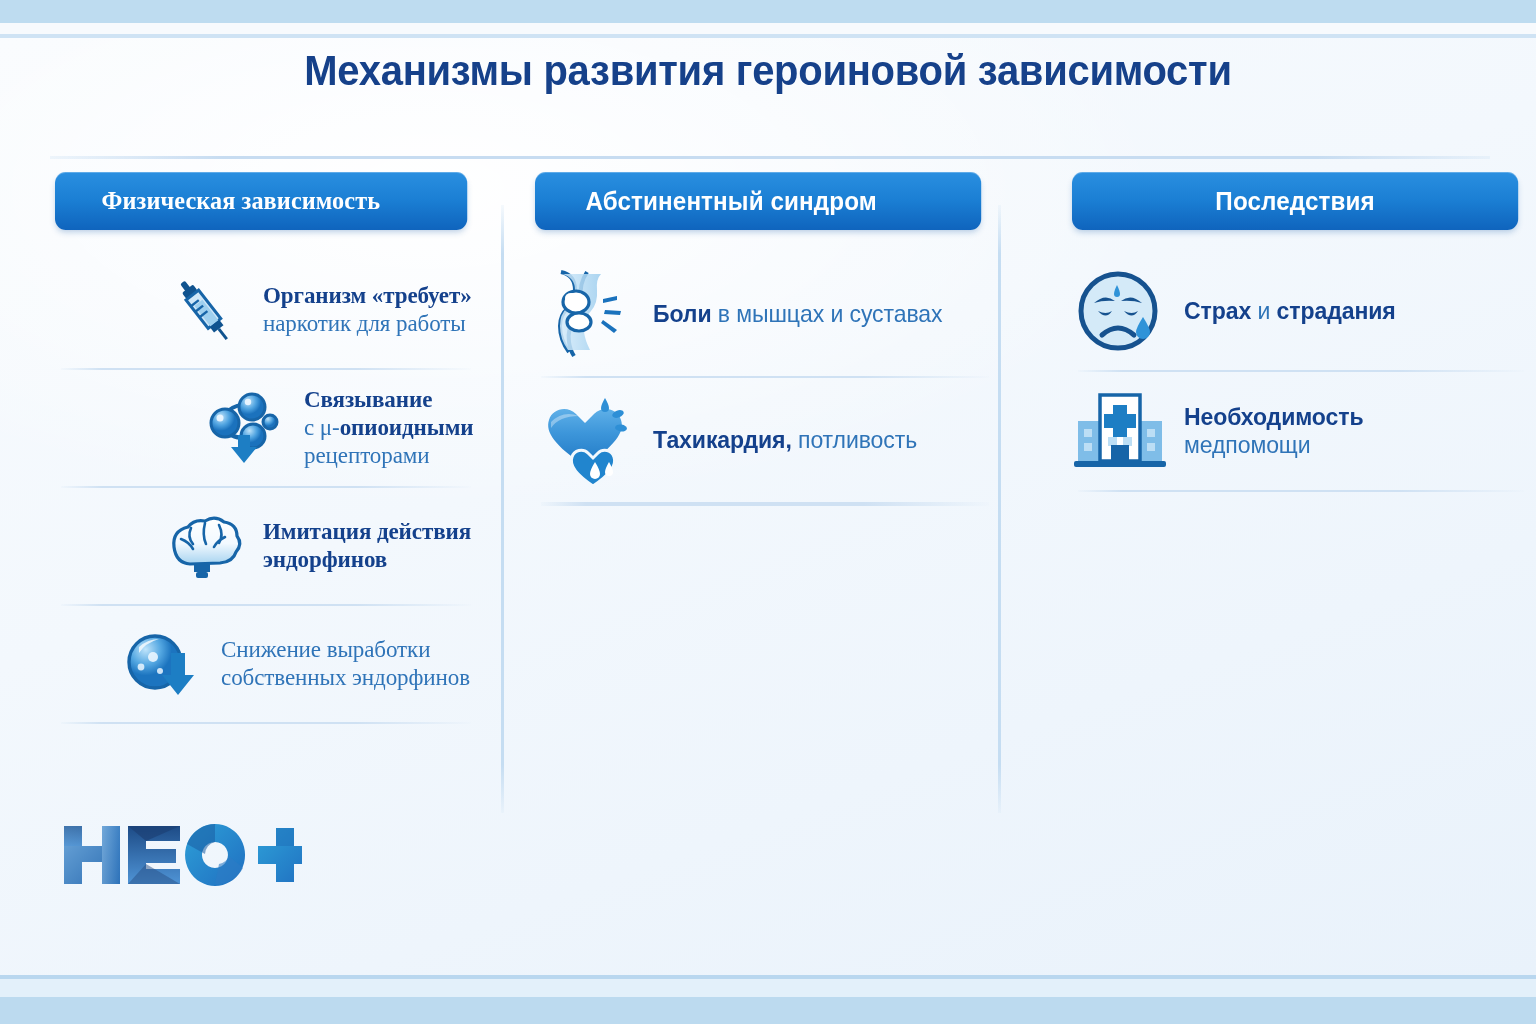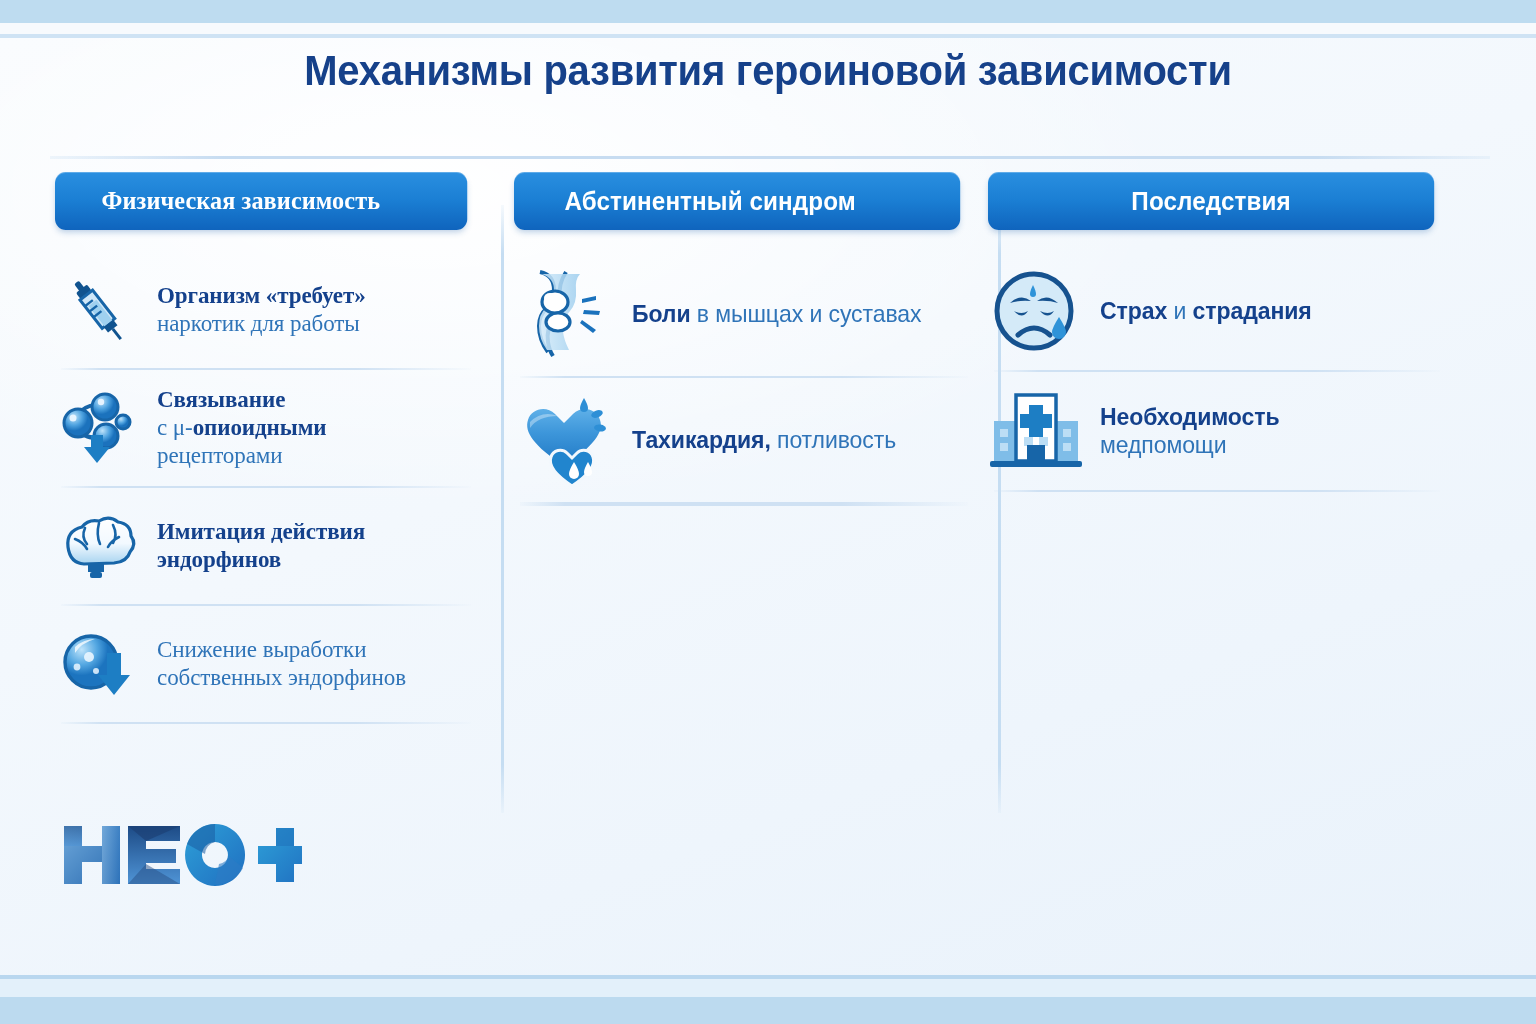--- a/index.html
+++ b/index.html
@@ -40,22 +40,22 @@
     white-space:nowrap;
   }
   #title-rule {
     position:absolute; left:50px; top:156px; width:1440px; height:3px;
     background:linear-gradient(90deg, rgba(197,221,242,0.25), #c7dcf1 12%, #c7dcf1 88%, rgba(197,221,242,0.25));
   }
 
   
   .column { position:absolute; top:172px; }
   #column-0 { left:55px;   width:425px;font-family:Liberation Serif, serif; }
-  #column-1 { left:514px;  width:460px; }
-  #column-2 { left:988px; width:460px; }
+  #column-1 { left:535px;  width:460px; }
+  #column-2 { left:1072px; width:460px; }
 
   .col-divider {
     position:absolute; top:205px; width:3px; height:608px;
     background:linear-gradient(180deg, rgba(198,222,242,0.15), #c5ddf2 8%, #c5ddf2 92%, rgba(198,222,242,0.15));
   }
   #divider-0 { left:501px; }
   #divider-1 { left:998px; }
 
   
   .col-header {
@@ -102,21 +102,21 @@
   .item-text .b { font-weight:700; color:#14418c; }
   .item-text .r { font-weight:400; color:#2f74b8; }
   .item-text .line { display:block; white-space:nowrap; }
   .item-rule {
     height:2px;
     background:linear-gradient(90deg, rgba(202,223,242,0.1), #cfe1f3 10%, #cfe1f3 72%, rgba(207,225,243,0.05));
     margin:0 6px;
   }
 
   
-  #column-0 .item { min-height:116px; }
+  #column-0 .item { min-height:116px;justify-content:flex-end; }
   #column-0 .item-rule { width:410px; }
   #column-1 .item { min-height:124px;gap:18px; }
   #column-1 .item-rule { width:448px; }
   #column-1 .item-icon { flex:0 0 100px; width:100px; height:100px; }
   #column-2 .item { min-height:118px; }
   #column-2 .item-rule { width:446px; }
   #column-2 .item-icon { flex:0 0 96px; width:96px; height:96px; }
 
   
   #brand-logo {

